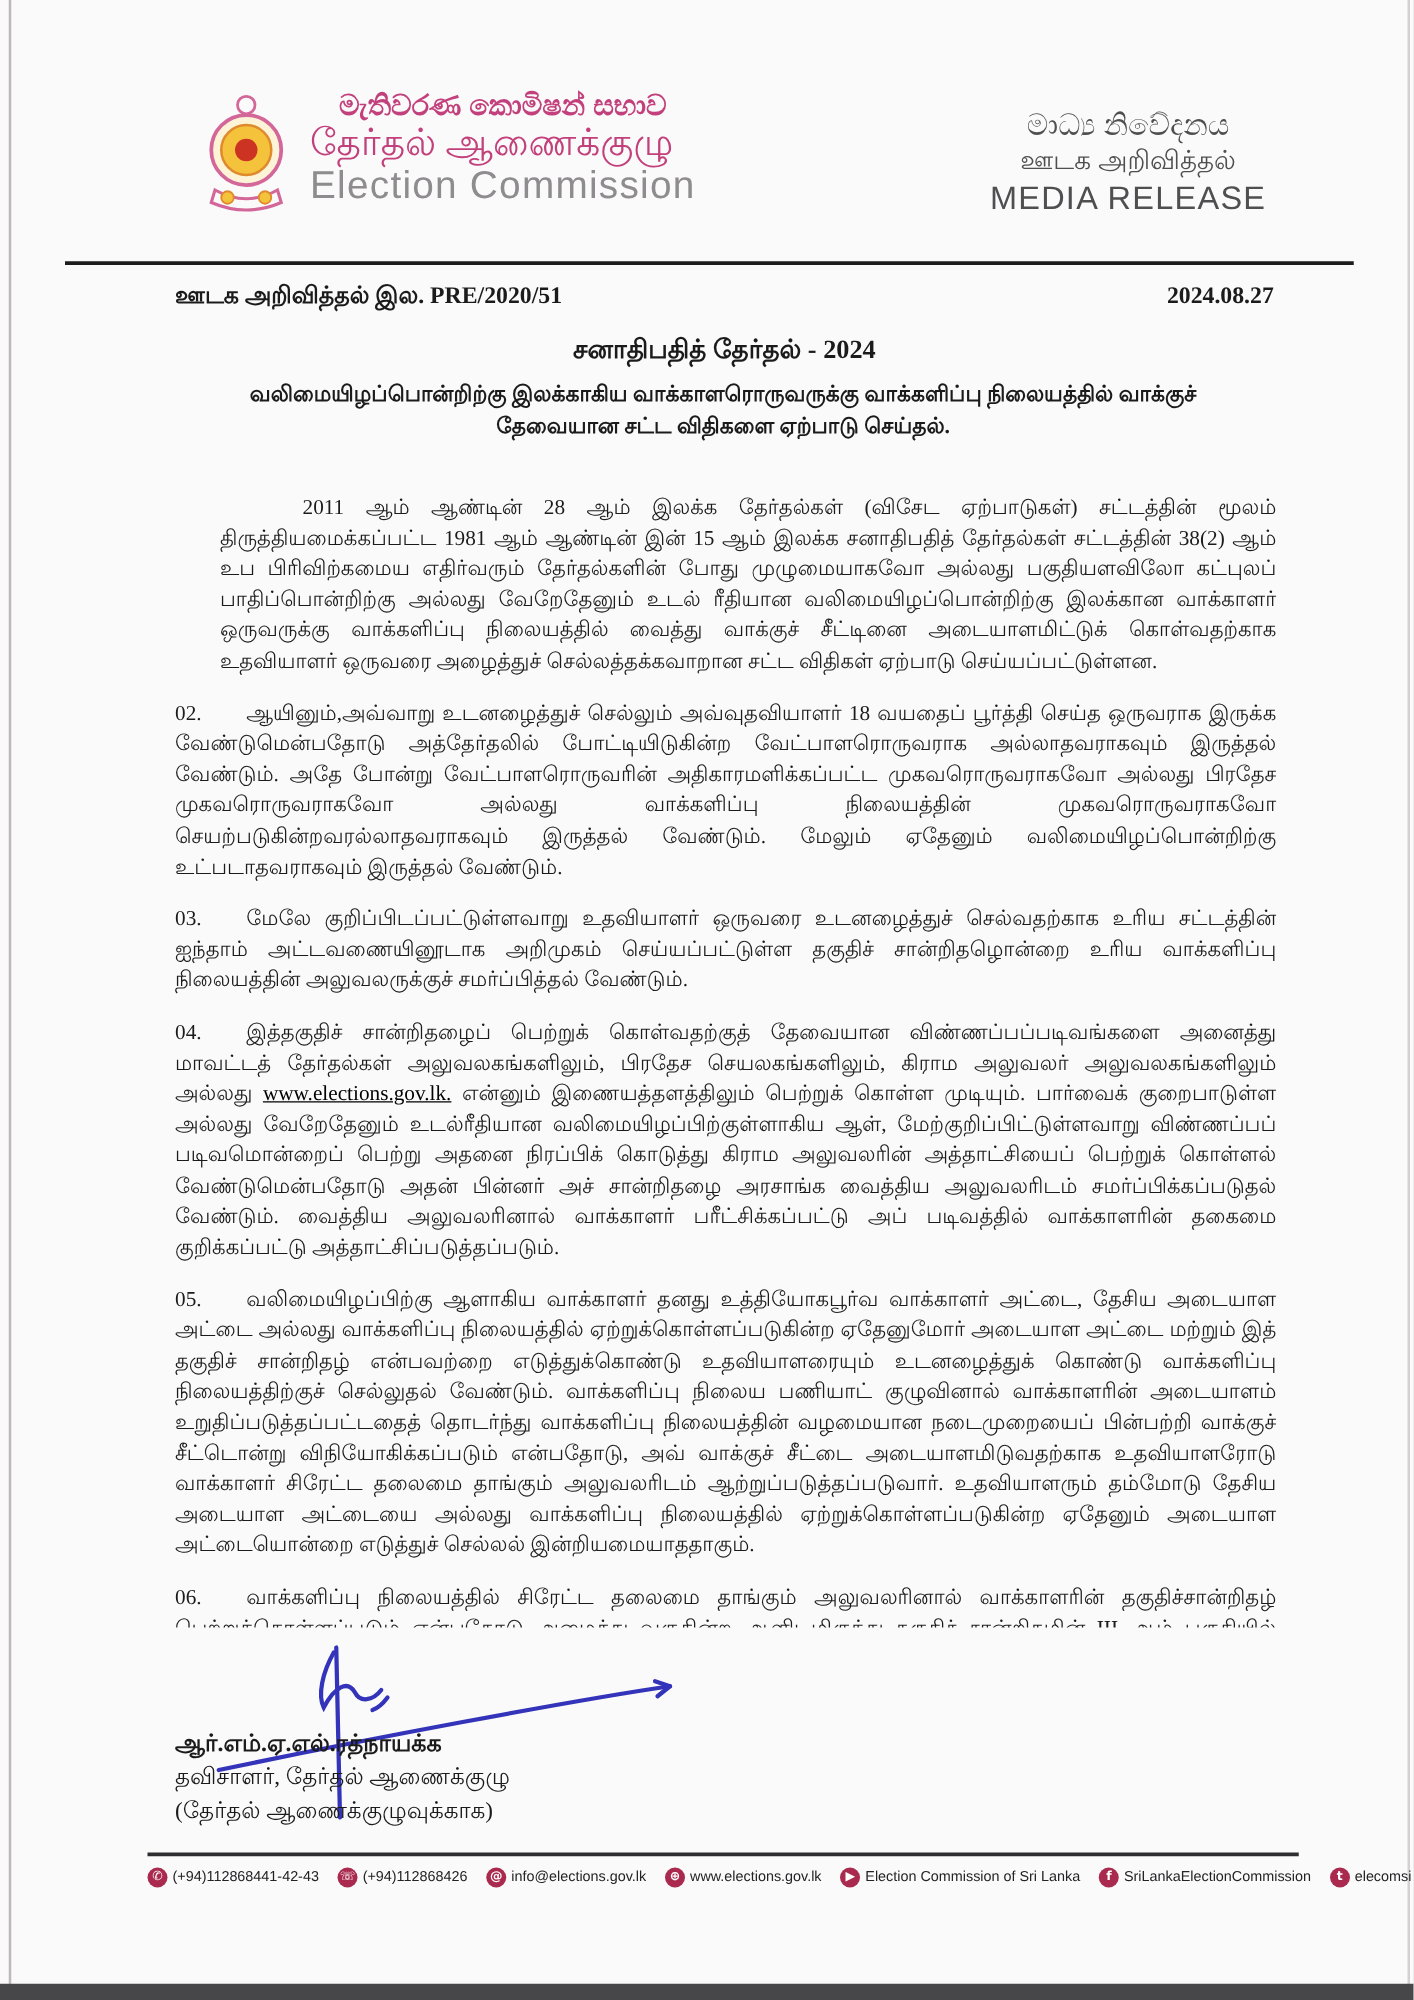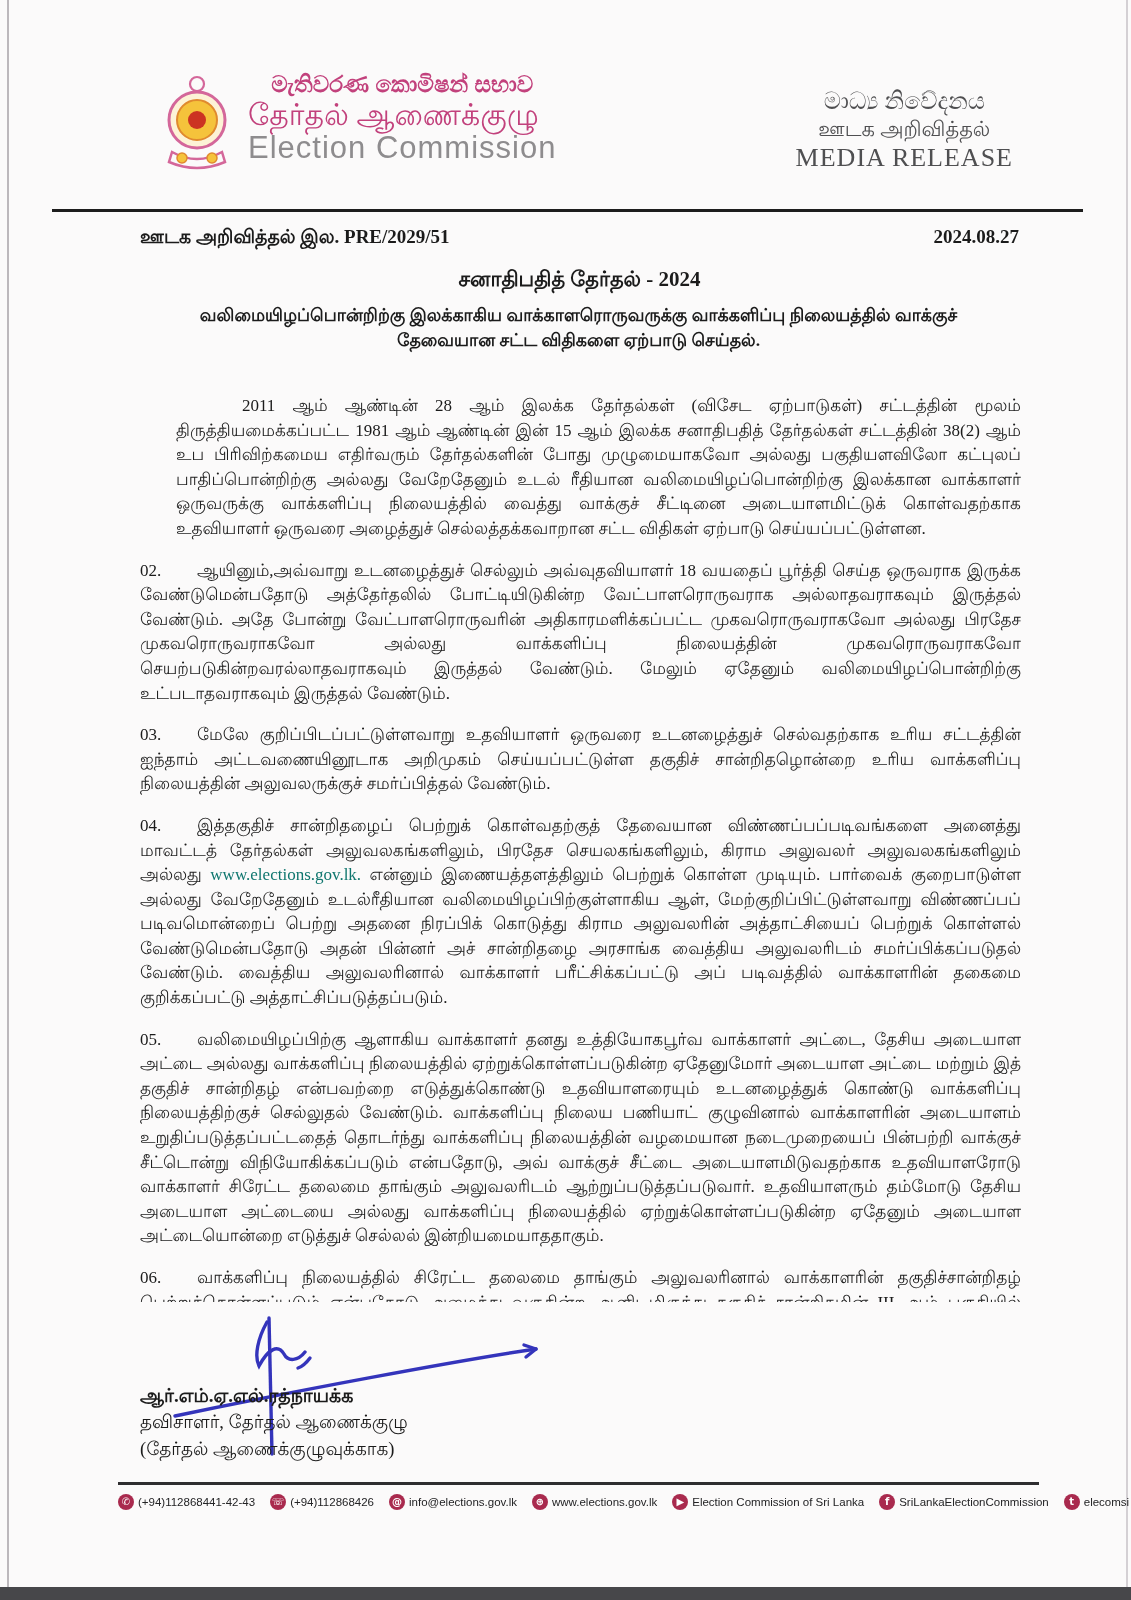--- a/index.html
+++ b/index.html
@@ -12,40 +12,40 @@
   .logo{position:absolute;left:158px;top:74px;width:78px;height:100px;}
   .org-block{position:absolute;left:248px;top:72px;line-height:1.12;}
   .org-si{color:#c2417c;font-weight:bold;font-size:23px;font-family:"Liberation Sans",sans-serif;text-align:center;}
   .org-ta{color:#c2417c;font-size:30px;}
   .org-en{color:#8e8c8e;font-size:31px;font-family:"Liberation Sans",sans-serif;letter-spacing:1px;}
   .addr{margin-top:5px;font-size:10.5px;line-height:1.35;font-family:"Liberation Sans",sans-serif;}
   .addr-si,.addr-ta{color:#c586a8;}
   .addr-en{color:#8e8c8e;}
 
   .release-block{position:absolute;right:118px;top:86px;text-align:center;color:#4f4f51;
-                 font-family:Liberation Serif, serif;line-height:1.25;}
+                 font-family:Liberation Sans, sans-serif;line-height:1.25;}
   .rel-si{font-size:24px;}
   .rel-ta{font-size:21px;}
   .rel-en{font-size:26px;letter-spacing:1px;}
 
   .header-rule{position:absolute;left:52px;right:48px;top:209px;height:3px;background:#1d1d1d;}
 
   .meta-row{position:absolute;left:140px;right:112px;top:226px;display:flex;
             justify-content:space-between;font-weight:bold;font-size:19px;}
   .doc-title{position:absolute;left:140px;right:112px;top:267px;text-align:center;
              font-weight:bold;font-size:21px;}
   .doc-subtitle{position:absolute;left:118px;right:92px;top:303px;text-align:center;
                 font-weight:bold;font-size:17.5px;line-height:25px;}
 
   .paras{position:absolute;left:140px;top:394px;width:881px;height:908px;overflow:hidden;
          font-size:17px;line-height:24.6px;text-align:justify;}
   .para{margin-bottom:17px;}
   .para.indent{text-indent:66px;margin-left:36px;}
   .pnum{display:inline-block;min-width:57px;}
-  .doc-link{color:#0f766e;cursor:pointer;}
+  .doc-link{color:#000000;text-decoration:underline;cursor:pointer;}
 
   .sig-block{position:absolute;left:140px;top:1296px;width:460px;height:180px;}
   .sig-ink{position:absolute;left:0;top:0;pointer-events:none;}
   .sig-text{position:absolute;left:0;top:86px;line-height:27px;}
   .sig-name{font-weight:bold;font-size:19px;}
   .sig-line{font-size:18.5px;}
 
   .footer{position:absolute;left:118px;right:92px;top:1482px;border-top:3px solid #2e2e30;
           padding-top:9px;display:flex;align-items:center;gap:15px;white-space:nowrap;
           font-family:"Liberation Sans",sans-serif;font-size:11.5px;color:#232325;}
@@ -79,21 +79,21 @@
 
   <div class="release-block">
     <div class="rel-si">මාධ්‍ය නිවේදනය</div>
     <div class="rel-ta">ஊடக அறிவித்தல்</div>
     <div class="rel-en">MEDIA RELEASE</div>
   </div>
 
   <div class="header-rule"></div>
 
   <div class="meta-row">
-    <span>ஊடக அறிவித்தல் இல. PRE/2029/51</span>
+    <span>ஊடக அறிவித்தல் இல. PRE/2020/51</span>
     <span>2024.08.27</span>
   </div>
 
   <div class="doc-title">சனாதிபதித் தேர்தல் - 2024</div>
   <div class="doc-subtitle">
       <div>வலிமையிழப்பொன்றிற்கு இலக்காகிய வாக்காளரொருவருக்கு வாக்களிப்பு நிலையத்தில் வாக்குச்</div>
       <div>தேவையான சட்ட விதிகளை ஏற்பாடு செய்தல்.</div>
     </div>
 
   <div class="paras">

